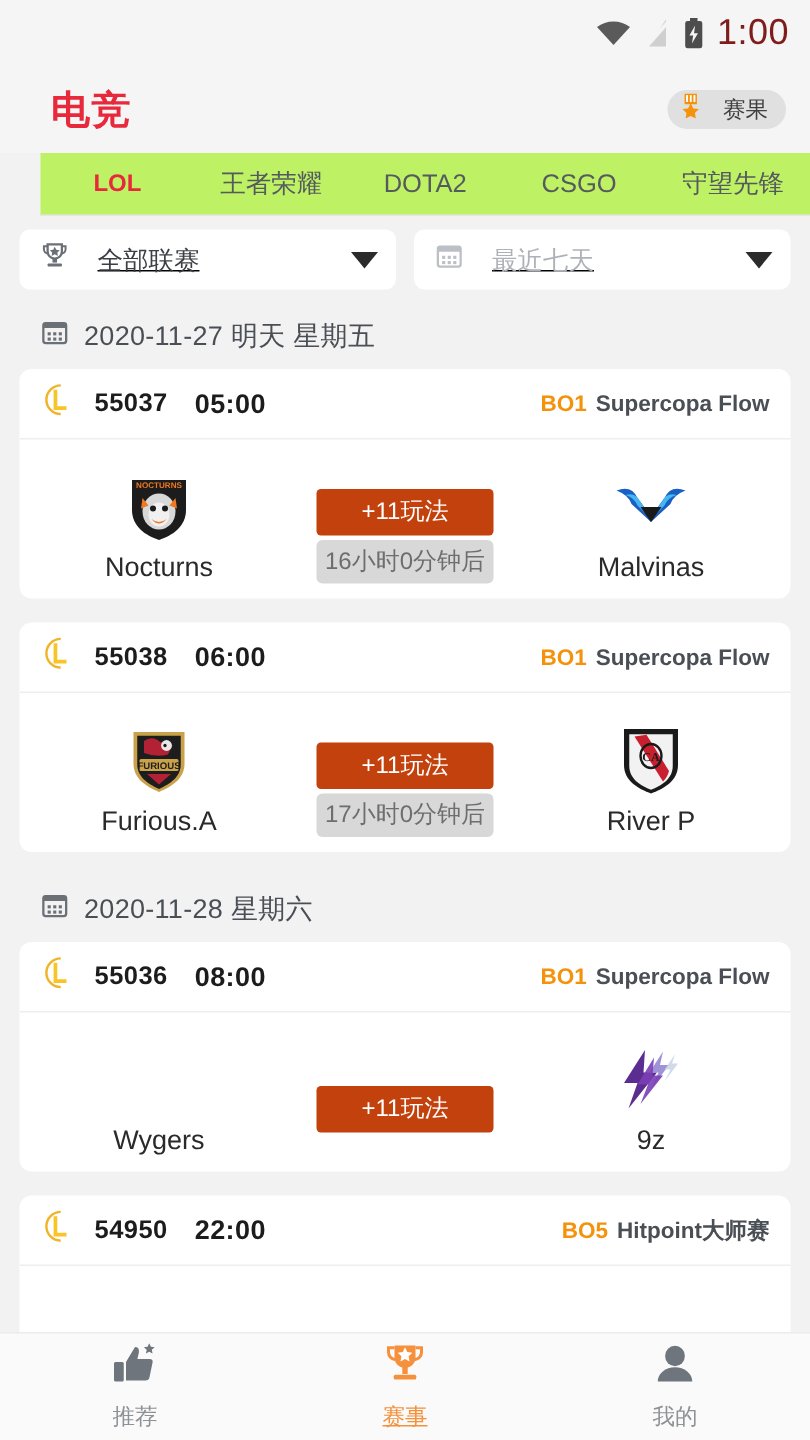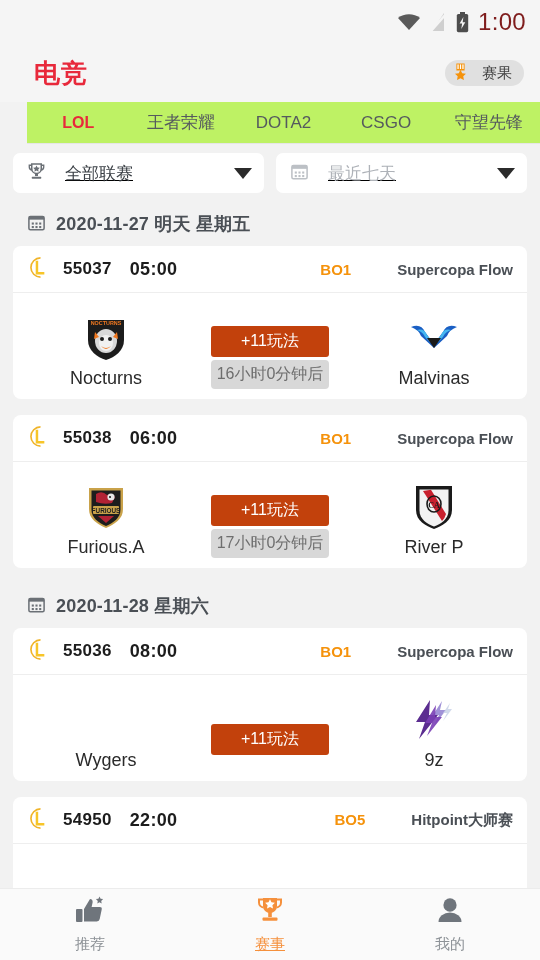--- a/index.html
+++ b/index.html
@@ -49,29 +49,29 @@
     display: flex; align-items: center; padding: 0 12px 0 14px; gap: 19px; text-decoration: underline;
   }
   .filter .ftext { flex: 1; font-size: 17px; color: #3b4046; }
   .filter .ftext.placeholder { color: #aeb2b8; }
   .caret { width: 0; height: 0; border-left: 9px solid transparent; border-right: 9px solid transparent; border-top: 11px solid #2b2b2b; }
 
   
   .list { flex: 1 1 auto; overflow: hidden; padding: 0 13px; position: relative; }
 
   .date-head { display: flex; align-items: center; gap: 10px; height: 44px; padding-left: 14px; }
-  .date-head .dtext { font-size: 18px; font-weight: bold; color: #4a4f55; letter-spacing: .2px; }
+  .date-head .dtext { font-size: 18px; font-weight: normal; color: #4a4f55; letter-spacing: .2px; }
 
   .card { background: #fff; border-radius: 8px; margin-bottom: 16px; overflow: hidden; }
   .card-head { height: 47px; display: flex; align-items: center; padding: 0 14px 0 16px; border-bottom: 1px solid #eeeeee; }
   .mid { font-size: 17px; font-weight: bold; color: #1c1c1c; margin-left: 11px; letter-spacing: .3px; }
   .mtime { font-size: 18px; font-weight: bold; color: #1c1c1c; margin-left: 18px; letter-spacing: .3px; }
   .league-wrap { margin-left: auto; display: flex; align-items: baseline; gap: 6px; }
   .bo { font-size: 15px; font-weight: bold; color: #f5920b; }
-  .league { font-size: 15px; font-weight: bold; color: #4a4f55; margin-left: 40px; }
+  .league { font-size: 15px; font-weight: bold; color: #4a4f55; }
 
   .card-body { height: 106px; display: flex; align-items: center; position: relative; }
   .team { width: 186px; display: flex; flex-direction: column; align-items: center; justify-content: flex-start; padding-top: 10px; gap: 6px; }
   .logo-box { height: 48px; display: flex; align-items: center; justify-content: center; }
   .tname { font-size: 18px; color: #2a2a2a; }
   .center-col { flex: 1; display: flex; flex-direction: column; align-items: center; gap: 3px; padding-top: 22px; }
   .pill-play {
     background: #c2410c; color: #fff; font-size: 16px; border-radius: 3px;
     padding: 5px 0; width: 118px; text-align: center;
   }

